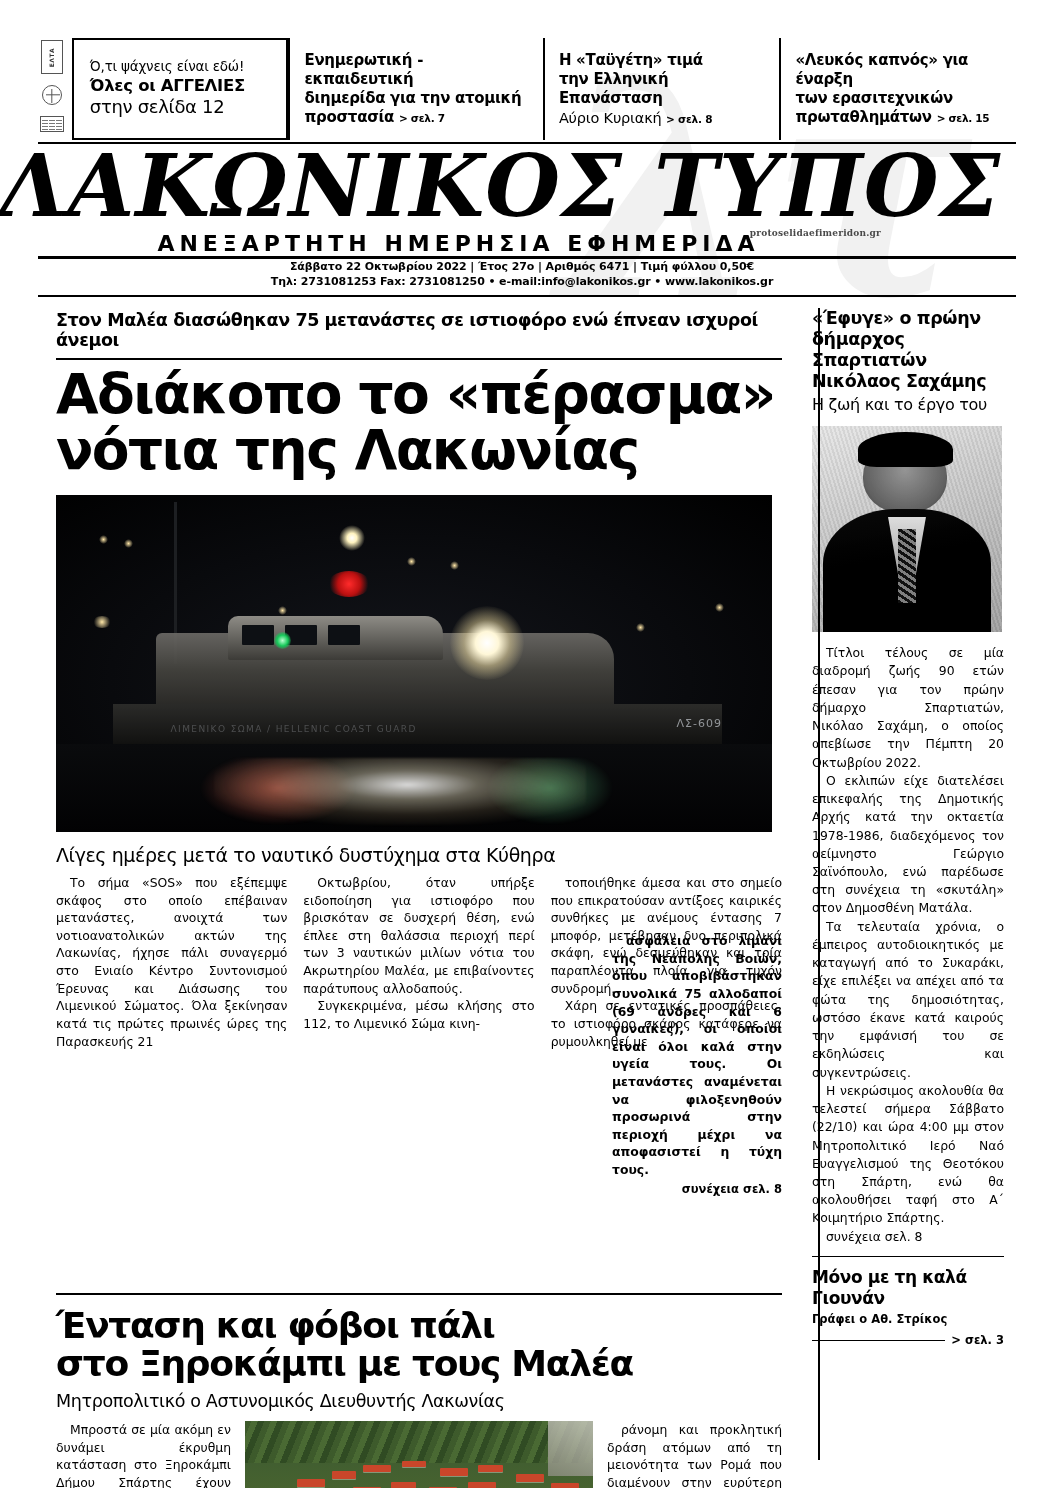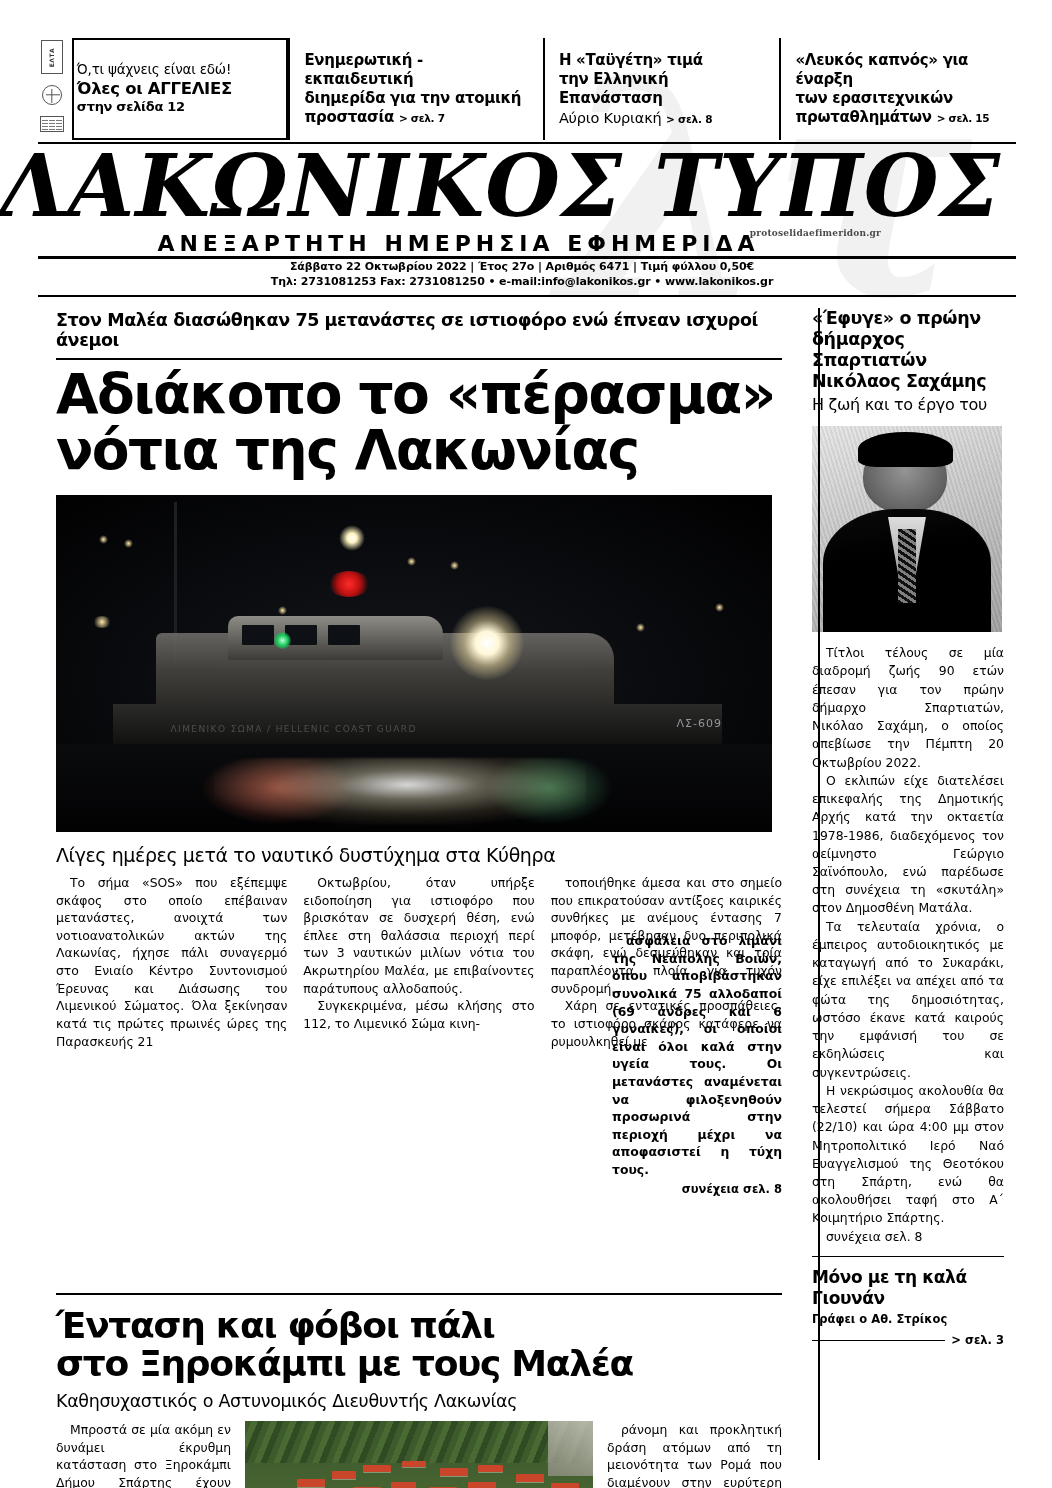--- a/index.html
+++ b/index.html
@@ -32,26 +32,26 @@
   .elta1 { width:22px; height:34px; display:flex; align-items:center; justify-content:center; }
   .elta1 span { font-size:6px; letter-spacing:.5px; transform:rotate(-90deg); white-space:nowrap; font-weight:700; color:#333; }
   .elta2 { width:20px; height:20px; border-radius:50%; border:1.4px solid #555; position:relative; }
   .elta2::after { content:""; position:absolute; left:50%; top:3px; width:1.4px; height:14px; background:#555; transform:translateX(-50%); }
   .elta2::before { content:""; position:absolute; left:3px; top:50%; width:14px; height:1.4px; background:#555; transform:translateY(-50%); }
   .elta3 { width:24px; height:16px; border:1px solid #555; display:flex; gap:1px; padding:1px; }
   .elta3 i { flex:1; background:repeating-linear-gradient(0deg,#777 0 1px,transparent 1px 3px); }
 
   .promo-box {
     border:2px solid #000; width:218px; margin-left:6px;
-    padding:6px 8px 8px 3px; display:flex; flex-direction:column; justify-content:center;
+    padding:6px 8px 8px 16px; display:flex; flex-direction:column; justify-content:center;
     font-family:"DejaVu Sans", sans-serif;
   }
   .promo-box .l1 { font-size:13.5px; font-weight:400; letter-spacing:-.2px; margin-bottom:2px; }
   .promo-box .l2 { font-size:16.5px; font-weight:700; letter-spacing:-.3px; line-height:1.22; }
-  .promo-box .l3 { font-size:13px; font-weight:700; letter-spacing:-.3px; line-height:1.22; }
+  .promo-box .l3 { font-size:18px; font-weight:400; letter-spacing:-.3px; line-height:1.22; }
 
   .promo-cell {
     padding:4px 14px 4px 14px; display:flex; flex-direction:column; justify-content:center;
   }
   .promo-cell.bordered { border-left:2px solid #000; }
   .pc-bold { font-size:15px; font-weight:700; line-height:1.28; letter-spacing:-.3px; }
   .pc-reg  { font-size:14.5px; font-weight:400; line-height:1.28; letter-spacing:-.2px; }
   .pc-sel  { font-size:10.5px; font-weight:700; }
   .cell-adv { width:256px; }
   .cell-tay { width:238px; }
@@ -353,21 +353,21 @@
           <p class="jump" style="font-size:11.5px;text-align:right;text-indent:0;margin-top:3px;">συνέχεια σελ. 8</p>
         </div>
       </div>
 
       <div class="sep-rule" style="margin-top:86px;"></div>
 
       <div class="headline2">
         <div>Ένταση και φόβοι πάλι</div>
         <div>στο Ξηροκάμπι με τους Μαλέα</div>
       </div>
-      <div class="subcap2">Καθησυχαστικός ο Αστυνομικός Διευθυντής Λακωνίας</div>
+      <div class="subcap2">Μητροπολιτικό ο Αστυνομικός Διευθυντής Λακωνίας</div>
 
       <div class="art2-body">
         <div class="art2-col">
           <p>Μπροστά σε μία ακόμη εν δυνάμει έκρυθμη κατάσταση στο Ξηροκάμπι Δήμου Σπάρτης έχουν βρεθεί οι αστυνομικές Αρχές, οι οποίες έχουν ενισχύσει την παρουσία τους στην περιοχή τα τελευταία 24ωρα. Αφορμή, ξανά, η πα-</p>
         </div>
 
         <div class="village-photo">
           <div class="hillsky"></div>
           <div class="forest-top"></div>
           <div class="cliff"></div>

